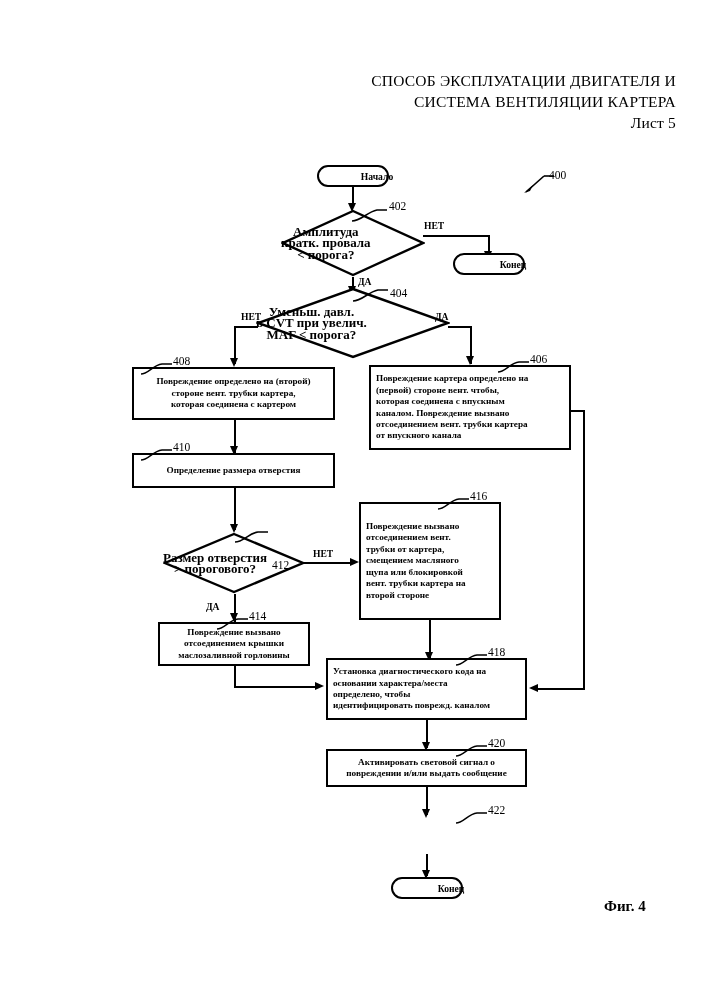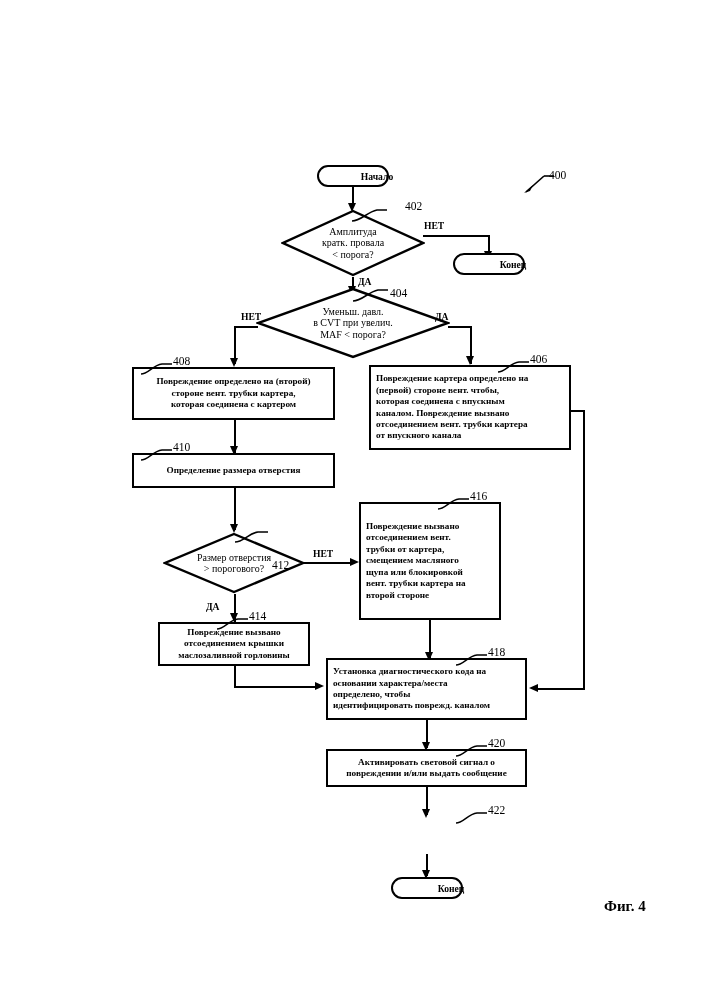--- a/index.html
+++ b/index.html
@@ -88,25 +88,24 @@
     left: 0; top: 0;
     width: 100%; height: 100%;
   }
   .decision .dia svg { display: block; }
   .decision .dtext {
     position: absolute;
     left: 0; top: 0;
     width: 100%; height: 100%;
     display: flex;
     align-items: center;
-    justify-content: center;
     text-align: center;
     font-family: "Liberation Serif", serif;
-    font-weight: normal;
-    font-size: 10px;
+    font-weight: bold;
+    font-size: 13px;
     line-height: 11.2px;
   }
 
   
   .hline, .vline {
     position: absolute;
     background: #000;
   }
   .hline { height: 2px; }
   .vline { width: 2px; }
@@ -150,20 +149,25 @@
   .leader {
     position: absolute;
   }
   .leader svg { display: block; overflow: visible; }
 </style>
 </head>
 <body>
 
 <div id="page">
 
+  <div id="header">
+    <div>СПОСОБ ЭКСПЛУАТАЦИИ ДВИГАТЕЛЯ И</div>
+    <div>СИСТЕМА ВЕНТИЛЯЦИИ КАРТЕРА</div>
+    <div class="sheet">Лист 5</div>
+  </div>
 
   <div class="leader" style="left:524px; top:172px;">
     <svg width="30" height="22" viewBox="0 0 30 22">
       <path d="M2,20 L20,4" stroke="#000" stroke-width="1.6" fill="none"></path>
       <path d="M0,21 L9,13 L6,19 Z" fill="#000"></path>
       <path d="M20,4 L30,4" stroke="#000" stroke-width="1.6" fill="none"></path>
     </svg>
   </div>
   <div class="refnum" style="left:549px; top:169px;">400</div>
 
@@ -186,21 +190,21 @@
         <div>кратк. провала</div>
         <div>&lt; порога?</div>
       </div>
     </div>
   </div>
   <div class="leader" style="left:351px; top:204px;">
     <svg width="36" height="18" viewBox="0 0 36 18">
       <path d="M1,17 C10,17 16,8 26,6 L36,6" stroke="#000" stroke-width="1.5" fill="none"></path>
     </svg>
   </div>
-  <div class="refnum" style="left:389px; top:200px;margin-left:16px;">402</div>
+  <div class="refnum" style="left:389px; top:200px;">402</div>
 
   <div class="blabel" style="left:424px; top:220px;">НЕТ</div>
   <div class="hline" style="left:423px; top:235px; width:67px;"></div>
   <div class="vline" style="left:488px; top:235px; height:18px;"></div>
   <div class="arrow down" style="left:484px; top:251px;"></div>
   <div class="terminator" style="left:453px; top:253px; width:72px; height:22px;">
     <span>Конец</span>
   </div>
 
   <div class="vline" style="left:352px; top:277px; height:25px;"></div>

